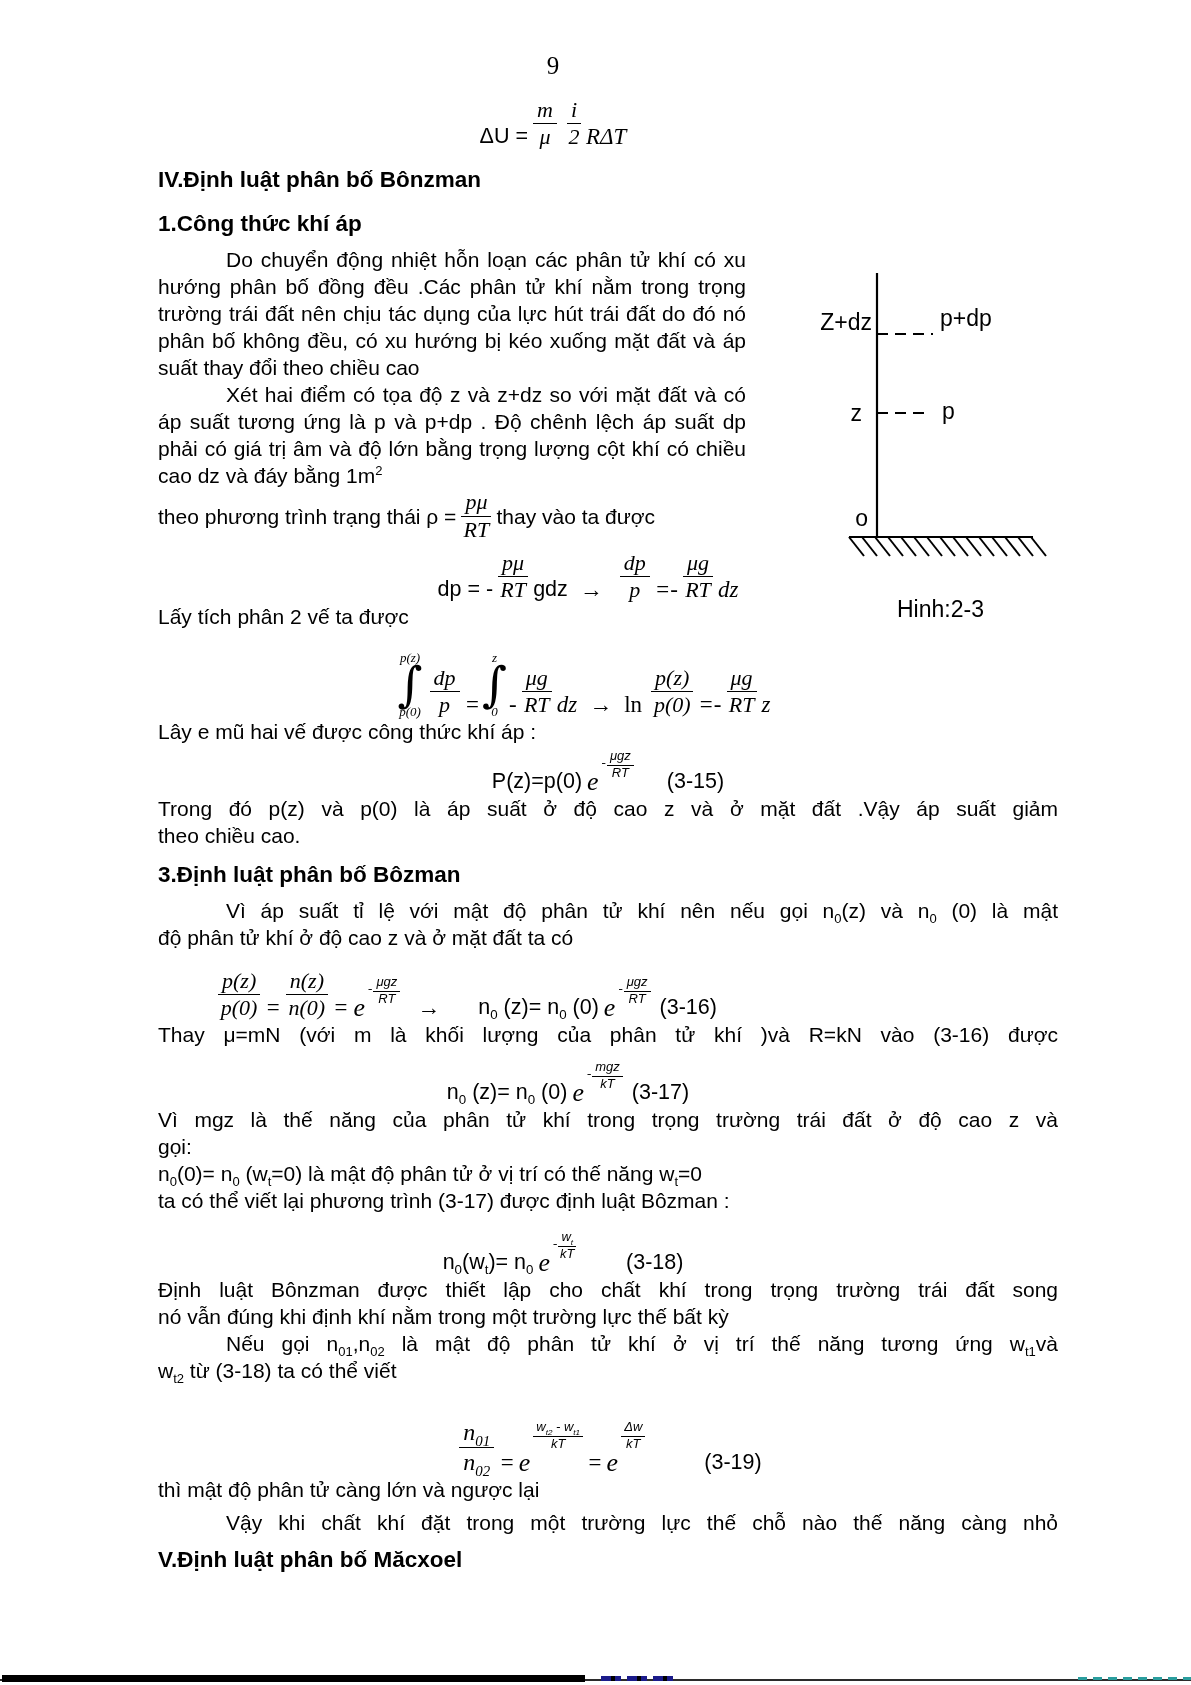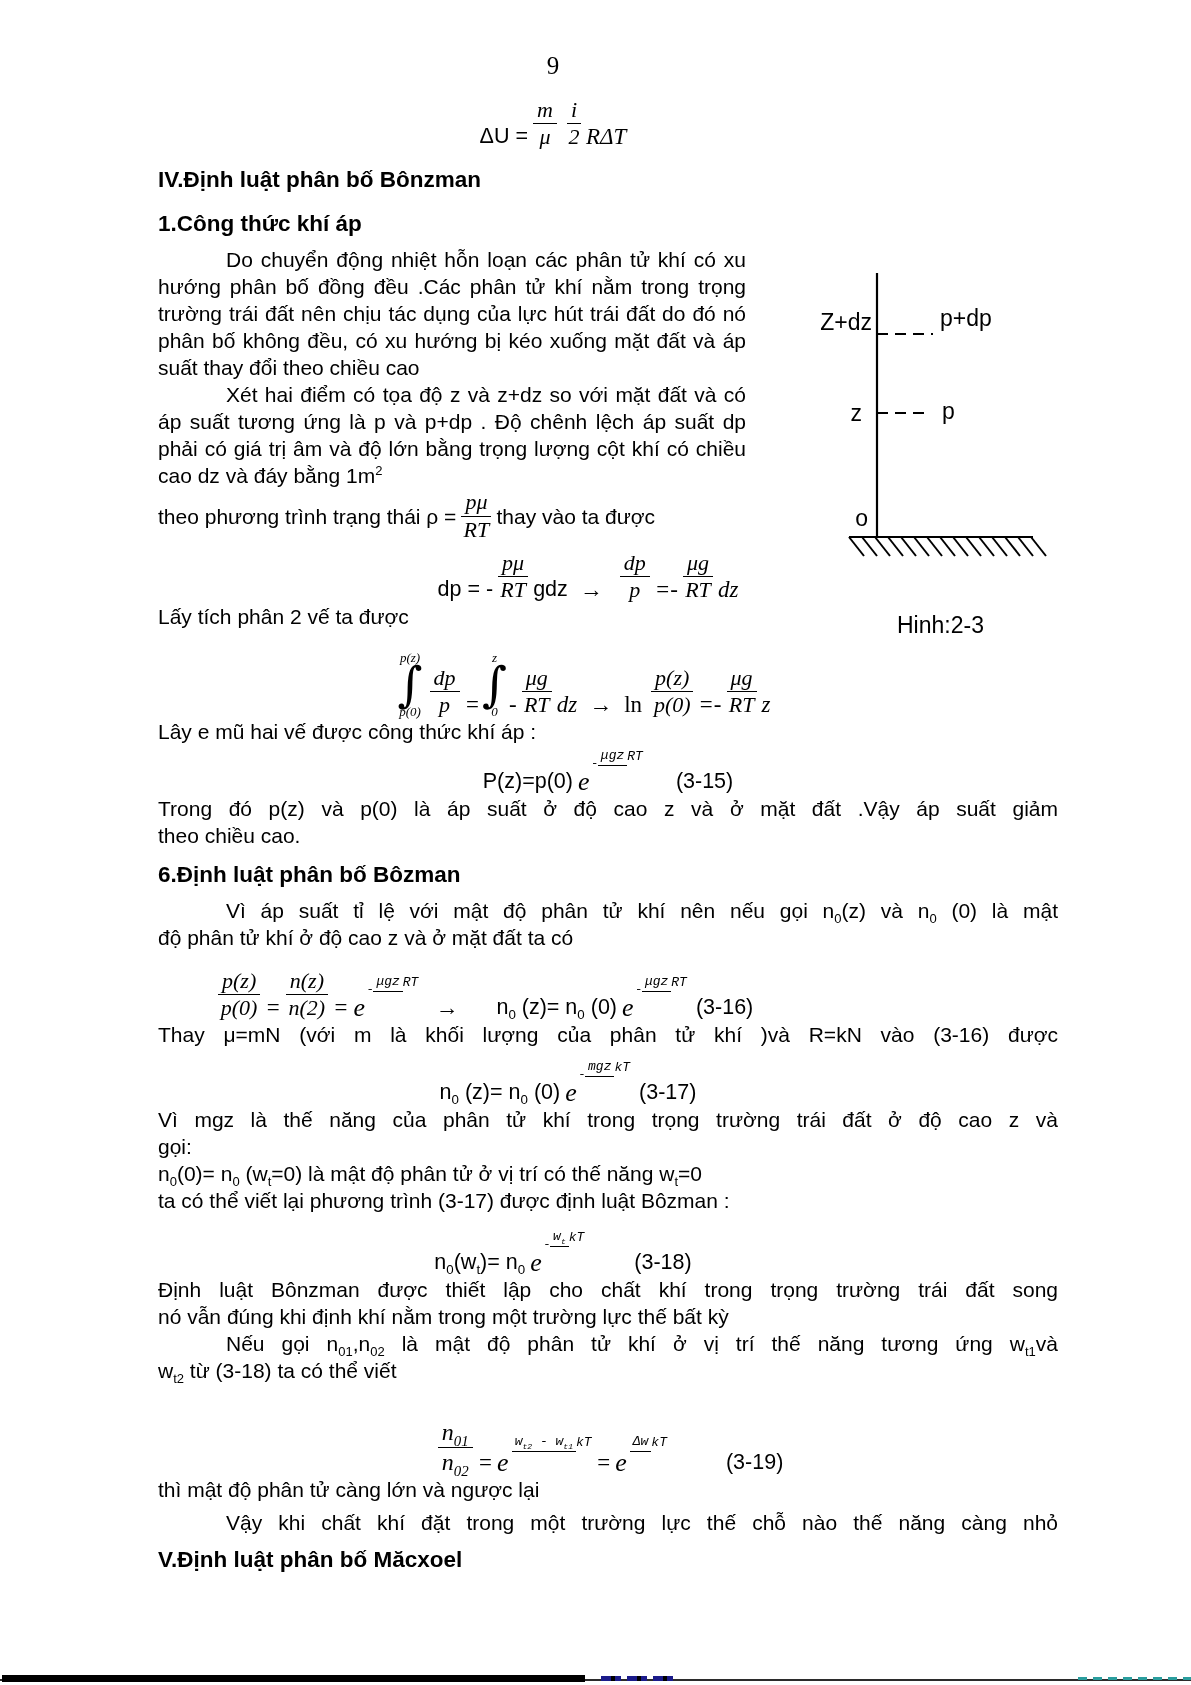--- a/index.html
+++ b/index.html
@@ -36,22 +36,22 @@
   .frac.big { font-size:24px; }
 
   .intg { display:inline-flex; flex-direction:column; align-items:center; line-height:1; margin:0 2px; }
   .intg .lim { font-family:"Liberation Serif","DejaVu Serif",serif; font-style:italic; font-size:13px; }
   .intg .sign { font-size:48px; font-family:"DejaVu Serif","Liberation Serif",serif; line-height:0.85; font-style:normal; }
 
   .eterm { display:inline-flex; align-items:flex-start; margin:0 5px; }
   .eterm .e { font-family:"Liberation Serif","DejaVu Serif",serif; font-style:italic; font-size:26px; margin-top:20px; line-height:1; }
   .exp { display:inline-flex; margin-left:3px; align-items:flex-start; }
   .exp .m { font-family:"Liberation Serif","DejaVu Serif",serif; font-style:italic; font-size:13px; margin-right:1px; }
-  .sfrac { display:inline-flex; flex-direction:row; align-items:center;
-           font-family:Liberation Mono, monospace; font-style:italic;
+  .sfrac { display:inline-flex; flex-direction:column; align-items:center;
+           font-family:Liberation Sans, sans-serif; font-style:italic;
            font-size:13px; line-height:1.15; }
   .sfrac .num { border-bottom:1px solid #000; padding:0 3px 1px; }
 
   .eterm2 { display:inline-flex; align-items:flex-end; margin:0 4px; }
   .eterm2 .e { font-family:"Liberation Serif","DejaVu Serif",serif; font-style:italic; font-size:26px; line-height:1; }
   .eterm2 .exp { margin-bottom:24px; }
 
   .tag { margin-left:28px; }
   .ml4 { margin-left:4px; }
   .ml45 { margin-left:45px; }
@@ -71,21 +71,21 @@
   .f-318 { height:62px; transform:translateX(-45px); }
   .f-319 { height:92px; }
   .vay-khi { margin-top:6px; }
   .hd-v  { margin-top:10px; }
 
   .figure { position:absolute; left:765px; top:255px; width:300px; height:312px; }
   .figure svg text { font-family:"Liberation Sans","DejaVu Sans",sans-serif; font-size:23px; fill:#000; }
   .ln { stroke:#000; stroke-width:2.2; fill:none; }
   .dash { stroke-dasharray:11 7; }
   .hatch line { stroke:#000; stroke-width:2; }
-  .fig-caption { position:absolute; left:897px; top:612px; font-size:23px; }
+  .fig-caption { position:absolute; left:897px; top:596px; font-size:23px; }
 
   .bline  { position:absolute; left:0; top:1679px; width:1191px; height:2px; background:#2b2b2b; }
   .bthick { position:absolute; left:2px; top:1675px; width:583px; height:7px; background:#000; }
   .bblue  { position:absolute; left:601px; top:1676px; width:78px; height:5px;
             background:repeating-linear-gradient(90deg,#1b1b8a 0 10px,#000 10px 14px,#1b1b8a 14px 20px,transparent 20px 26px); }
   .bteal  { position:absolute; left:1078px; top:1677px; width:113px; height:3px;
             background:repeating-linear-gradient(90deg,#2a9d9d 0 9px,transparent 9px 15px); }
 </style>
 </head>
 <body>
@@ -194,34 +194,34 @@
             <span class="den">RT</span>
           </span>
         </span>
     </span>
     <span class="fs tag">(3-15)</span>
   </div>
 
   <div class="line jline">Trong đó p(z)  và  p(0) là áp suất ở độ cao z và ở mặt đất .Vậy áp suất giảm</div>
   <div class="line">theo chiều cao.</div>
 
-  <div class="hd hd-2">6.Định luật phân bố Bôzman</div>
+  <div class="hd hd-2">3.Định luật phân bố Bôzman</div>
 
   <div class="line jline indent">Vì áp suất tỉ lệ với mật độ phân tử khí nên nếu gọi n<sub>0</sub>(z) và n<sub>0</sub> (0) là mật</div>
   <div class="line">độ phân tử khí ở độ cao z và ở mặt đất ta có</div>
 
   <div class="formula f-316">
     <span class="frac">
         <span class="num">p(z)</span>
         <span class="den">p(0)</span>
       </span>
     <span class="fm">=</span>
     <span class="frac">
         <span class="num">n(z)</span>
-        <span class="den">n(2)</span>
+        <span class="den">n(0)</span>
       </span>
     <span class="fm">=</span>
     <span class="eterm">
       <span class="e">e</span>
       <span class="exp">
           <span class="m">- </span>
           <span class="sfrac">
             <span class="num">μgz</span>
             <span class="den">RT</span>
           </span>

